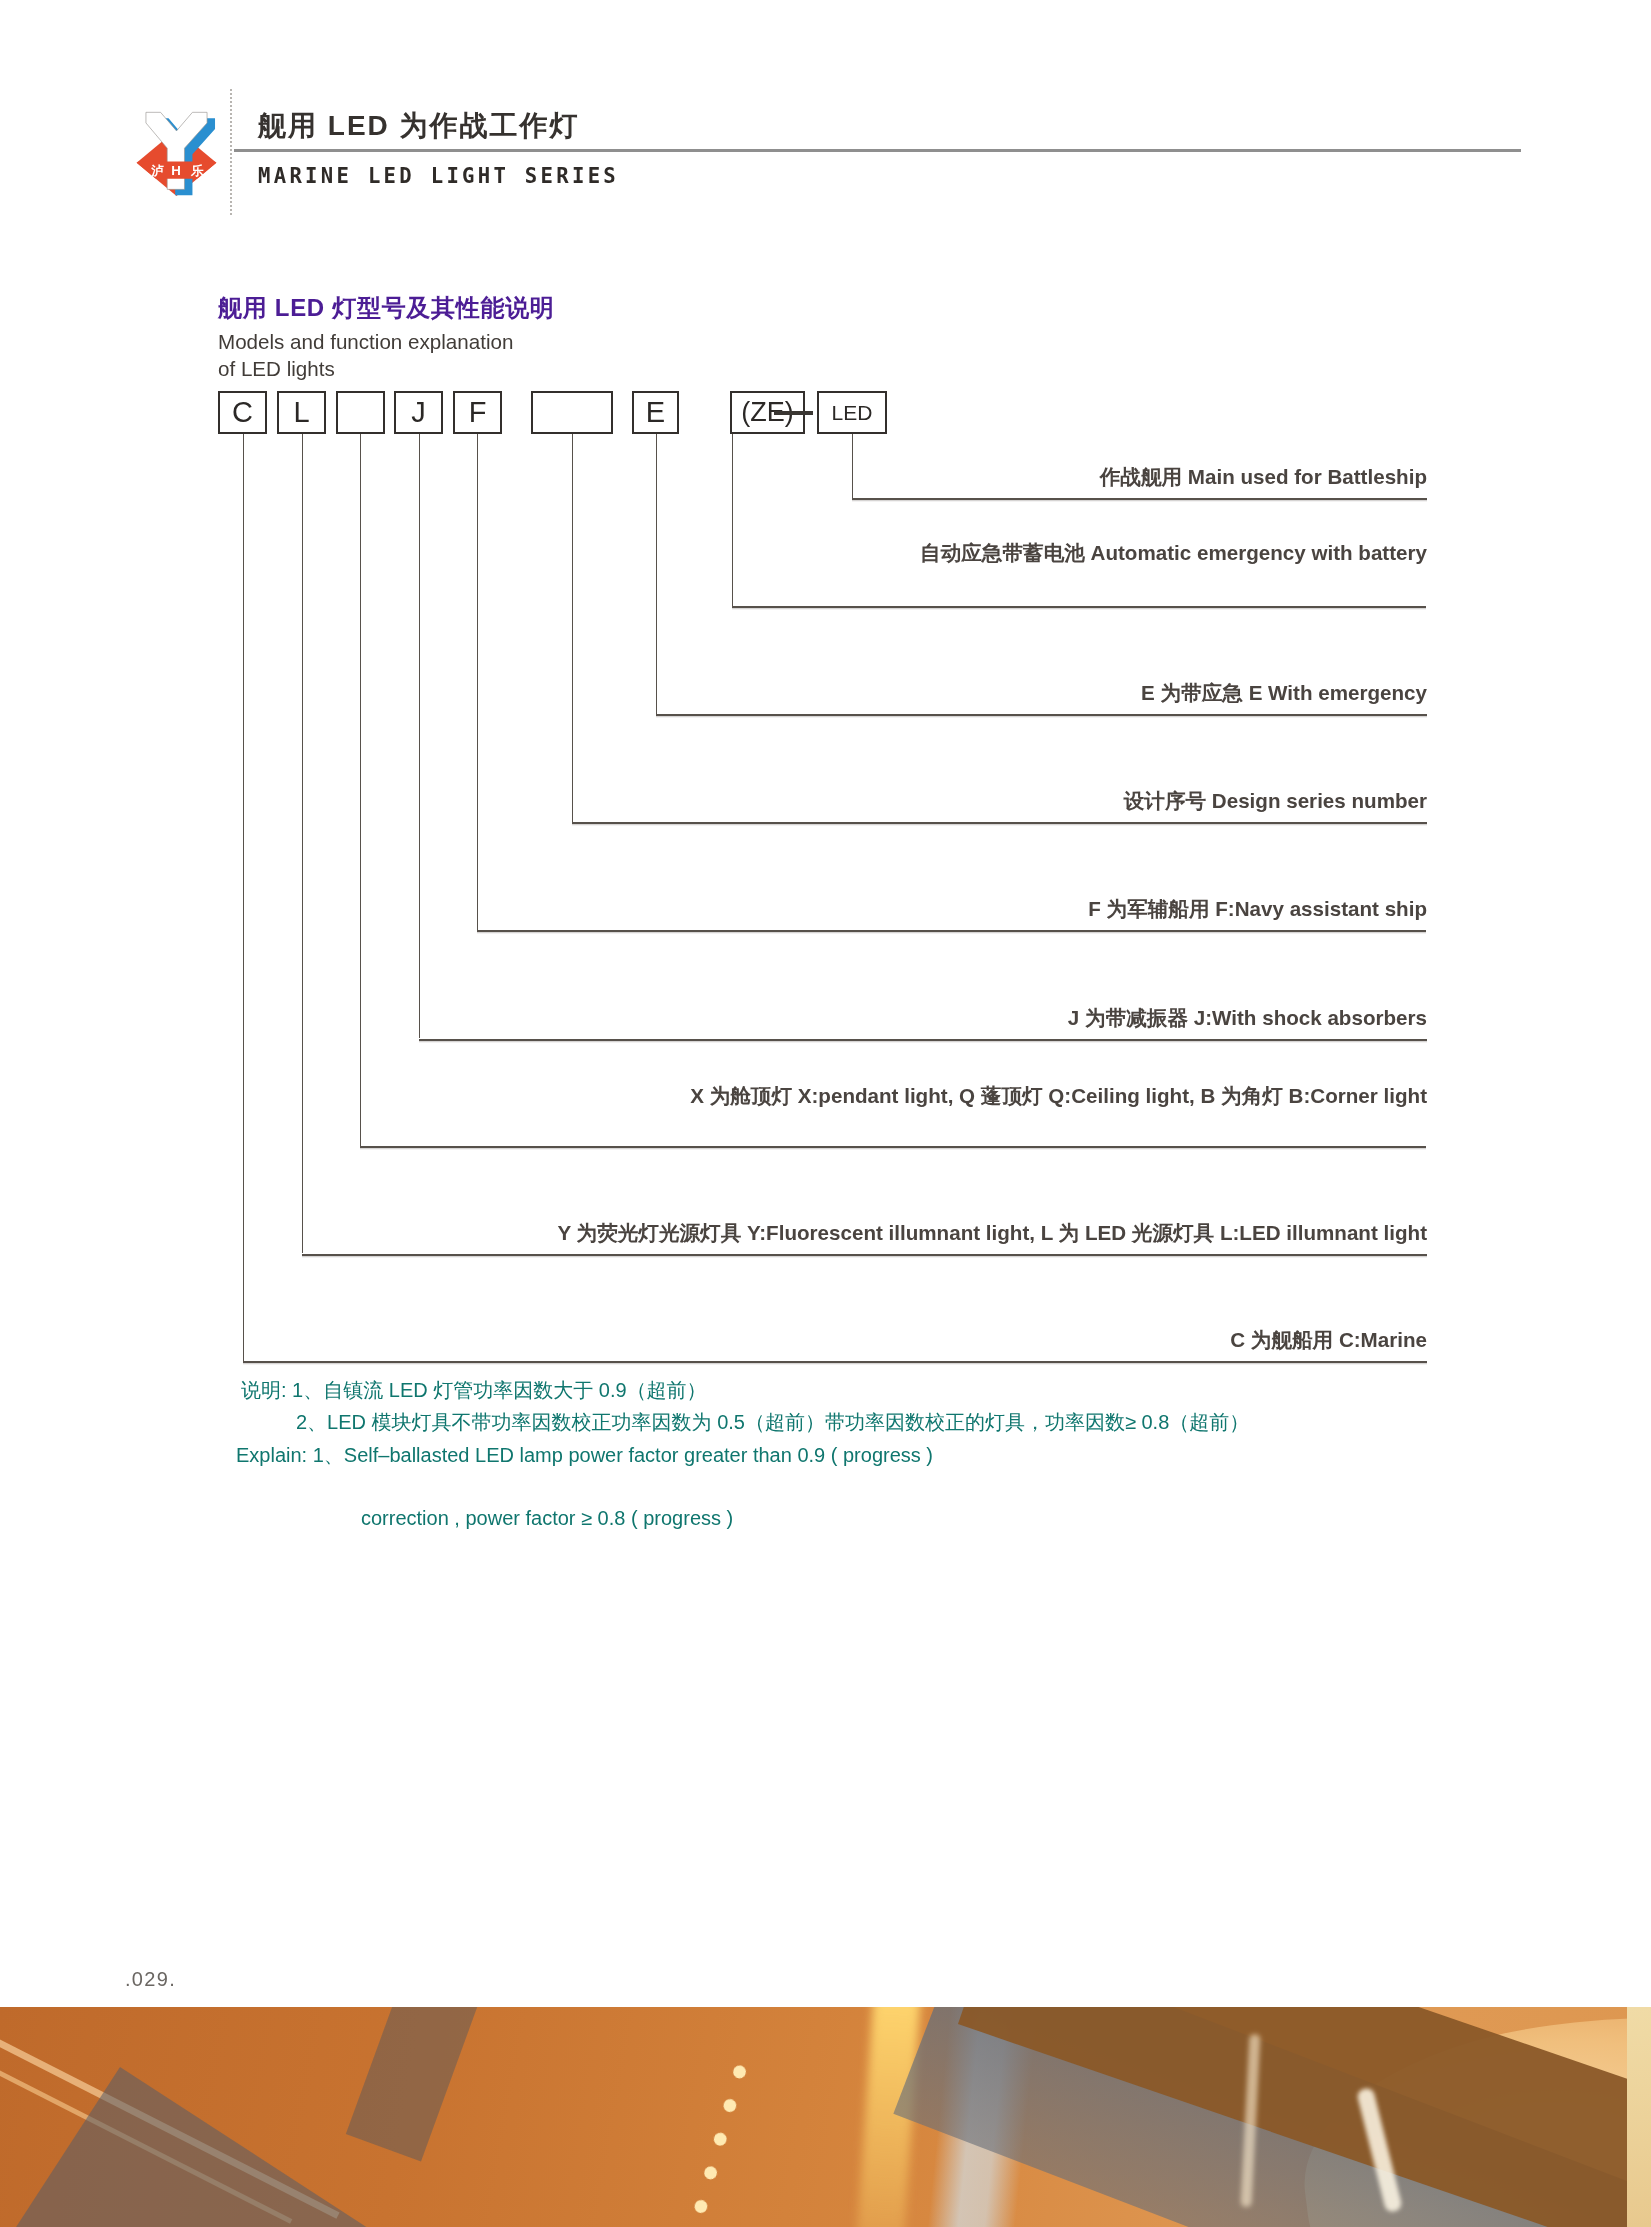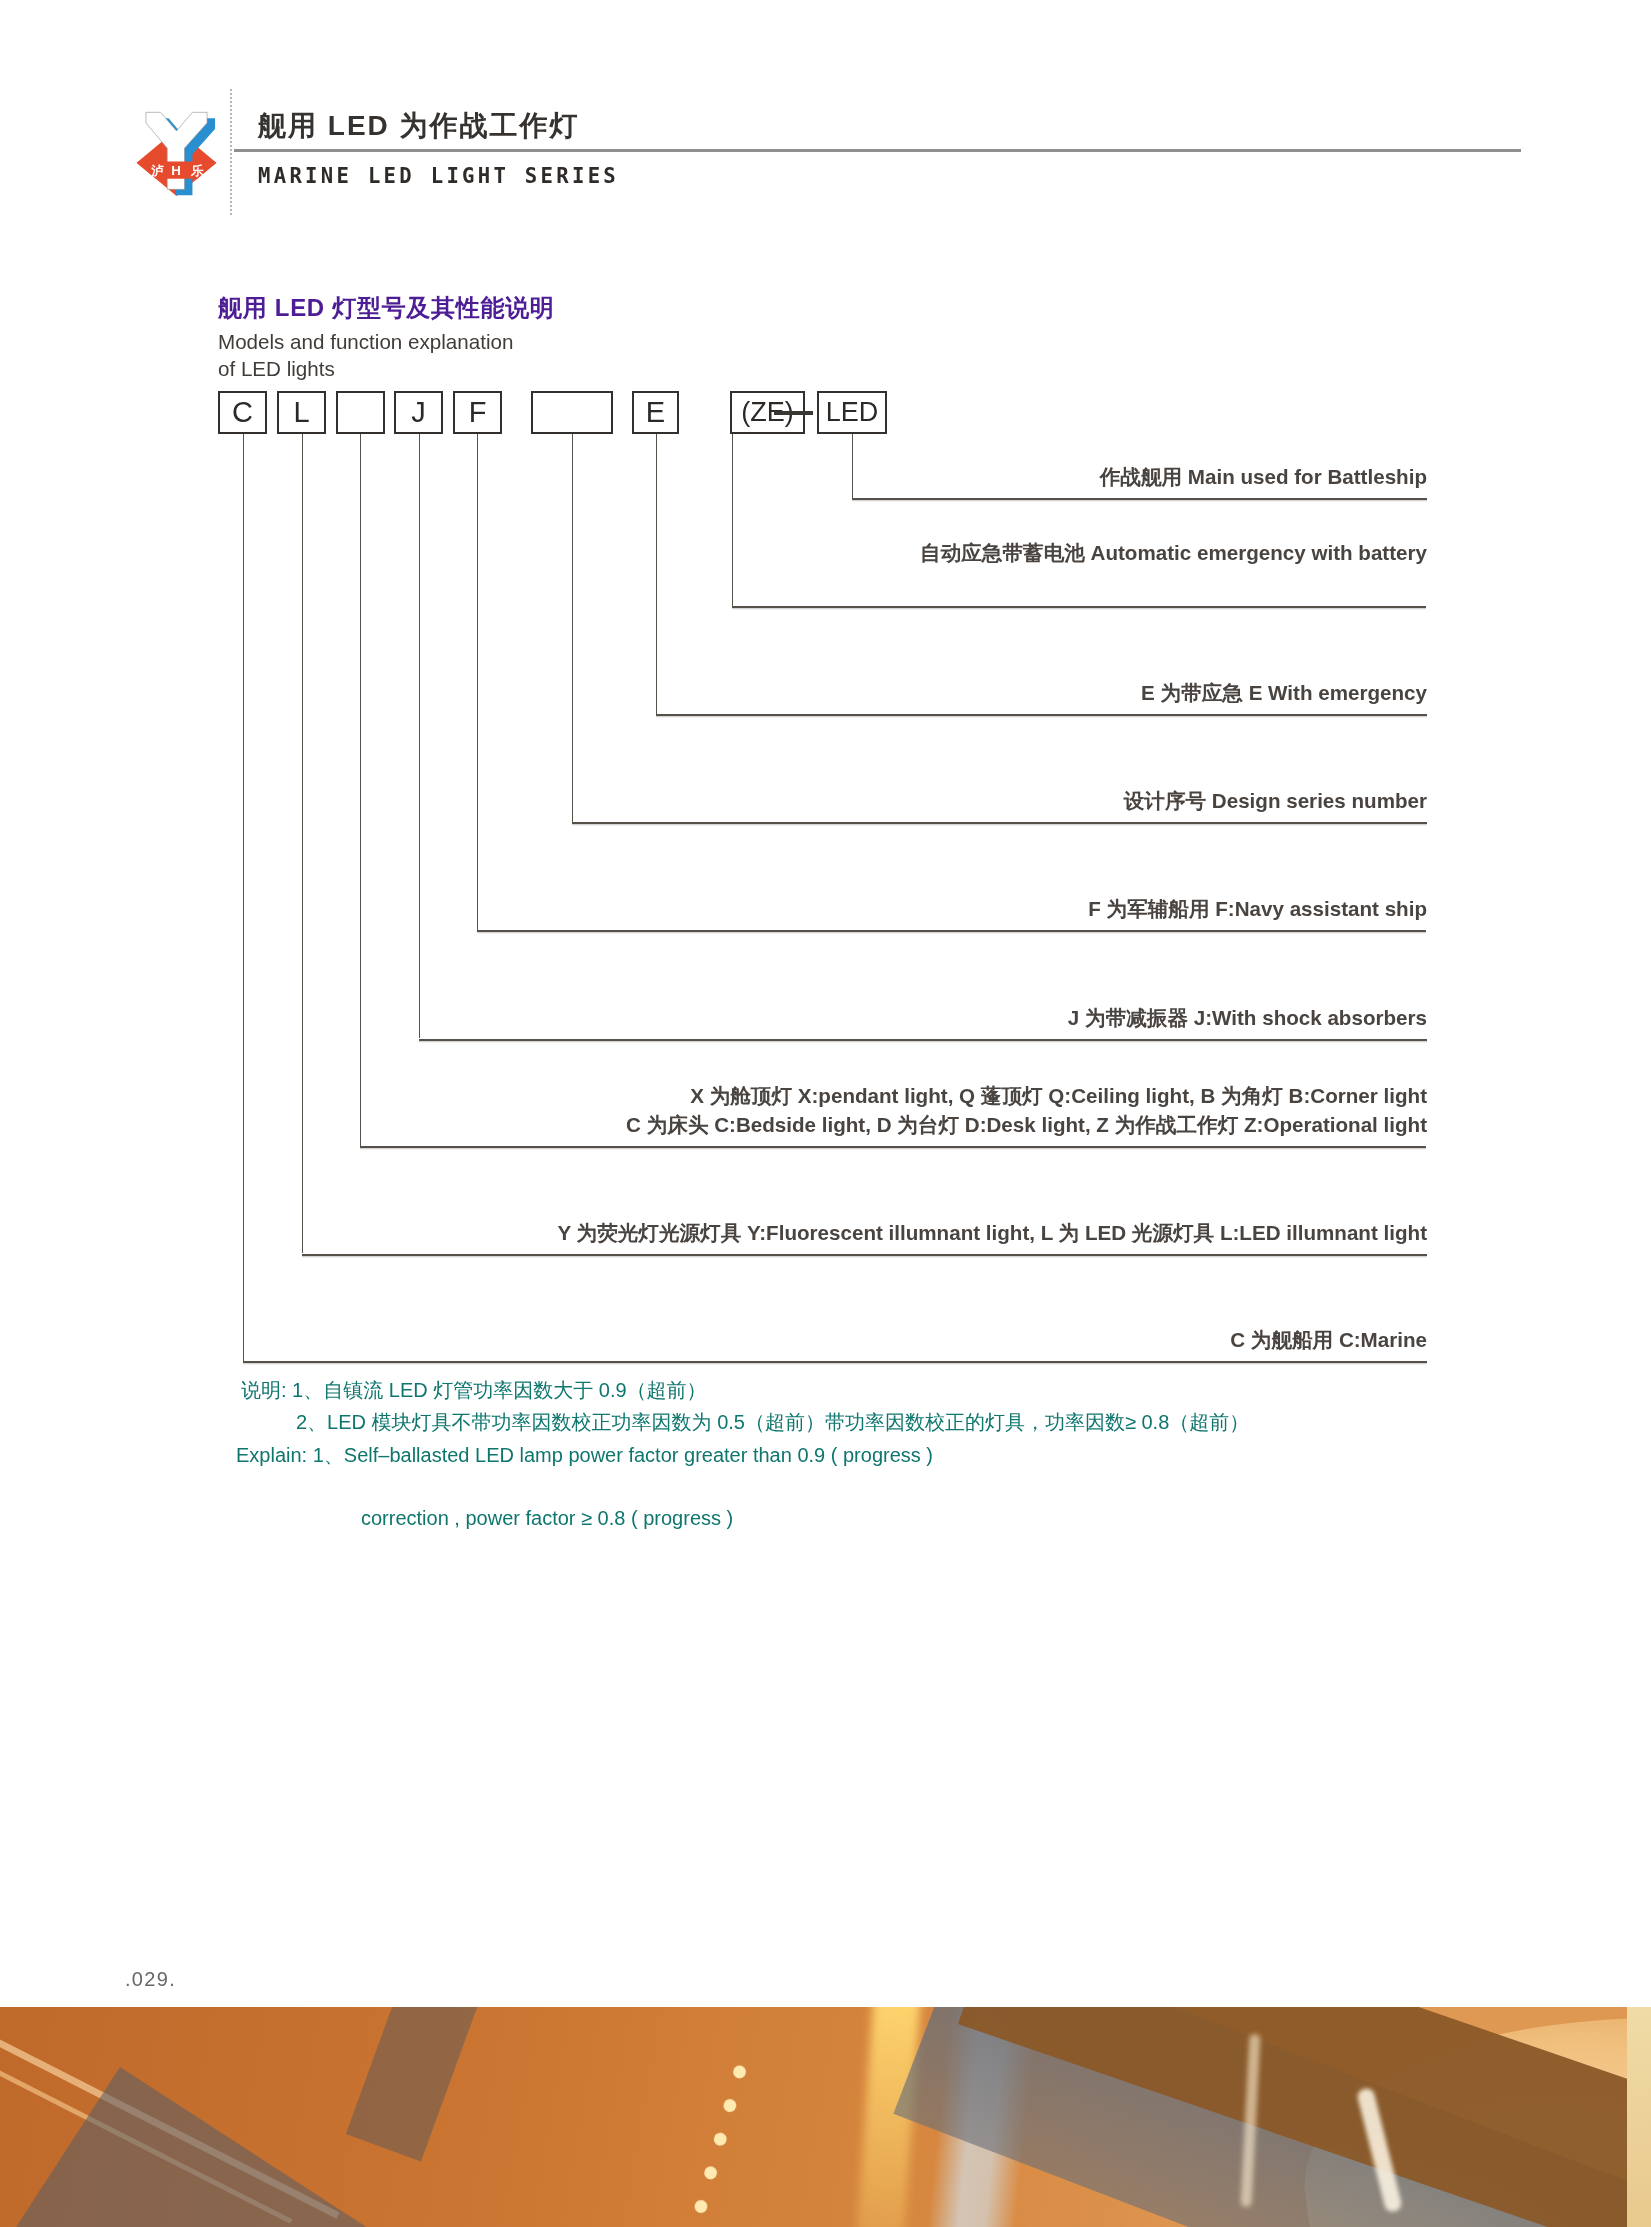--- a/index.html
+++ b/index.html
@@ -104,21 +104,21 @@
         <span>F</span>
       </div>
       <div class="code-box" style="left: 531px; top: 391px; width: 78px; height: 39px;"></div>
       <div class="code-box" style="left: 632px; top: 391px; width: 43px; height: 39px;">
         <span>E</span>
       </div>
       <div class="code-box" style="left: 695px; top: 391px; width: 71px; height: 39px; margin-left: 35px;">
         <span style="font-size: 27px;">(ZE)</span>
       </div>
       <div class="code-box" style="left: 817px; top: 391px; width: 66px; height: 39px;">
-        <span style="font-size: 27px;">LED</span>
+        <span style="font-size: 21px;">LED</span>
       </div>
       <div class="tree-v" style="left: 852px; top: 434px; height: 64px;"></div>
       <div class="tree-h" style="left: 852px; top: 498px; width: 575px;"></div>
       <div class="tree-label" style="top: 462px;">
         <div>作战舰用 Main used for Battleship</div>
       </div>
       <div class="tree-v" style="left: 732px; top: 434px; height: 172px;"></div>
       <div class="tree-h" style="left: 732px; top: 606px; width: 694px;"></div>
       <div class="tree-label" style="top: 538px;">
         <div>自动应急带蓄电池 Automatic emergency with battery</div>
@@ -140,21 +140,20 @@
       </div>
       <div class="tree-v" style="left: 419px; top: 434px; height: 604px;"></div>
       <div class="tree-h" style="left: 419px; top: 1039px; width: 1008px;"></div>
       <div class="tree-label" style="top: 1003px;">
         <div>J 为带减振器 J:With shock absorbers</div>
       </div>
       <div class="tree-v" style="left: 360px; top: 434px; height: 712px;"></div>
       <div class="tree-h" style="left: 360px; top: 1146px; width: 1066px;"></div>
       <div class="tree-label" style="top: 1081px;">
         <div>X 为舱顶灯 X:pendant light, Q 蓬顶灯 Q:Ceiling light, B 为角灯 B:Corner light</div>
-        <div>C 为床头 C:Bedside light, D 为台灯 D:Desk light, Z 为作战工作灯 Z:Operational light</div>
       </div>
       <div class="tree-v" style="left: 302px; top: 434px; height: 819px;"></div>
       <div class="tree-h" style="left: 302px; top: 1254px; width: 1125px;"></div>
       <div class="tree-label" style="top: 1218px; margin-left: 6px;">
         <div>Y 为荧光灯光源灯具 Y:Fluorescent illumnant light,  L 为 LED 光源灯具 L:LED illumnant light</div>
       </div>
       <div class="tree-v" style="left: 243px; top: 434px; height: 927px;"></div>
       <div class="tree-h" style="left: 243px; top: 1361px; width: 1184px;"></div>
       <div class="tree-label" style="top: 1325px;">
         <div>C 为舰船用 C:Marine</div>

